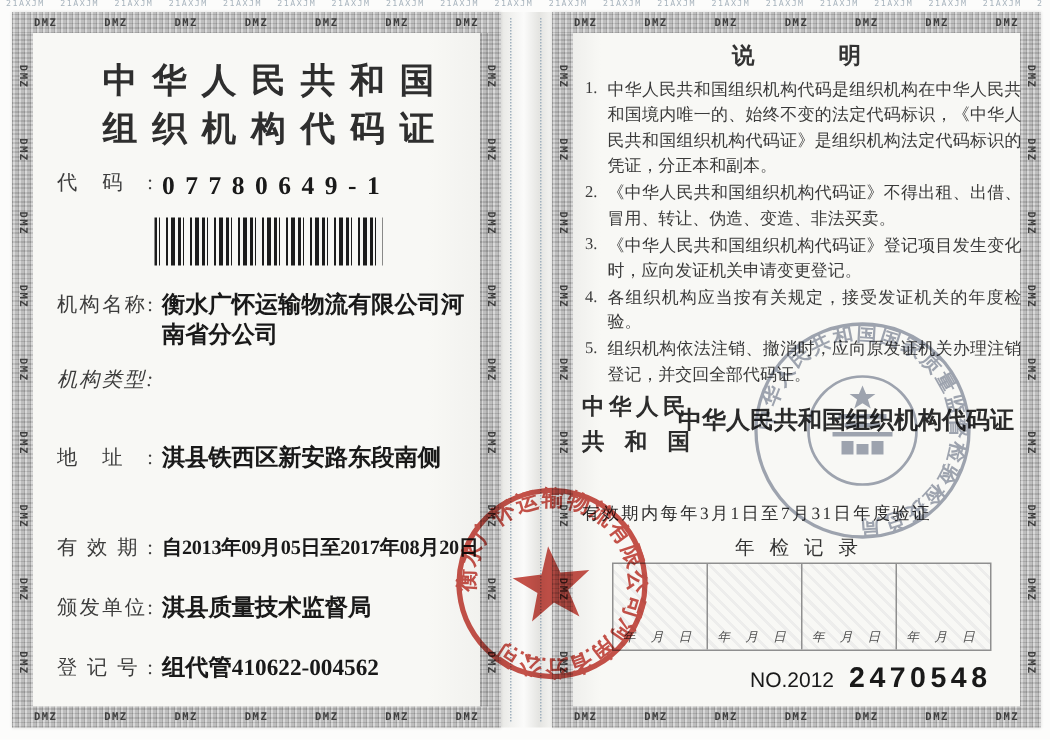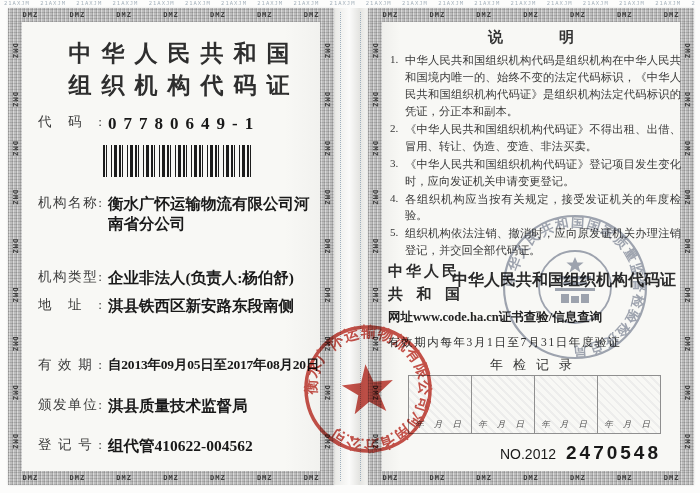--- a/index.html
+++ b/index.html
@@ -62,21 +62,21 @@
   .row{position:absolute;left:30px;right:14px;display:flex;align-items:flex-start;}
   .flabel{
     flex:0 0 64px;display:inline-block;width:64px;margin-right:6px;
     font-size:13.5px;color:#3c3c3c;
     text-align:justify;text-align-last:justify;
   }
   .fvalue{flex:1;font-weight:700;font-size:15.5px;color:#191919;line-height:1.28;}
   .row-code{top:105px;}
   .row-code .fvalue{font-size:17px;letter-spacing:7px;font-family:"Liberation Serif",serif;}
   .row-name{top:186px;}
-  .row-type{top:260px;}
+  .row-type{top:236px;font-style:italic;}
   .row-addr{top:288px;}
   .row-valid{top:348px;}
   .row-valid .fvalue{font-size:13.5px;letter-spacing:-0.2px;white-space:nowrap;}
   .row-issuer{top:388px;}
   .row-reg{top:428px;}
 
   .barcode{
     position:absolute;left:95px;top:137px;width:152px;height:32px;
     background:repeating-linear-gradient(90deg,
       #1c1c1c 0 2px,#f7f7f4 2px 3px,
@@ -161,21 +161,20 @@
     </div>
 
     <div class="barcode"></div>
 
     <div class="row row-name">
       <span class="flabel">机构名称:</span>
       <span class="fvalue">衡水广怀运输物流有限公司河南省分公司</span>
     </div>
     <div class="row row-type">
       <span class="flabel">机构类型:</span>
-      <span class="fvalue">企业非法人(负责人:杨伯舒)</span>
     </div>
     <div class="row row-addr">
       <span class="flabel">地址:</span>
       <span class="fvalue">淇县铁西区新安路东段南侧</span>
     </div>
     <div class="row row-valid">
       <span class="flabel">有效期:</span>
       <span class="fvalue">自2013年09月05日至2017年08月20日</span>
     </div>
     <div class="row row-issuer">
@@ -226,21 +225,20 @@
       </div>
       <div class="note">
         <span class="num">5.</span>
         <span class="txt">组织机构依法注销、撤消时，应向原发证机关办理注销登记，并交回全部代码证。</span>
       </div>
     </div>
 
     <div class="country1">中华人民</div>
     <div class="country2">共和国</div>
     <div class="authority">中华人民共和国组织机构代码证</div>
-    <div class="website">网址www.code.ha.cn证书查验/信息查询</div>
     <div class="annual-line">有效期内每年3月1日至7月31日年度验证</div>
     <div class="record-title">年检记录</div>
 
     <div class="annual-table">
       <div class="cell">
         <div class="ymd">年 月 日</div>
       </div>
       <div class="cell">
         <div class="ymd">年 月 日</div>
       </div>

